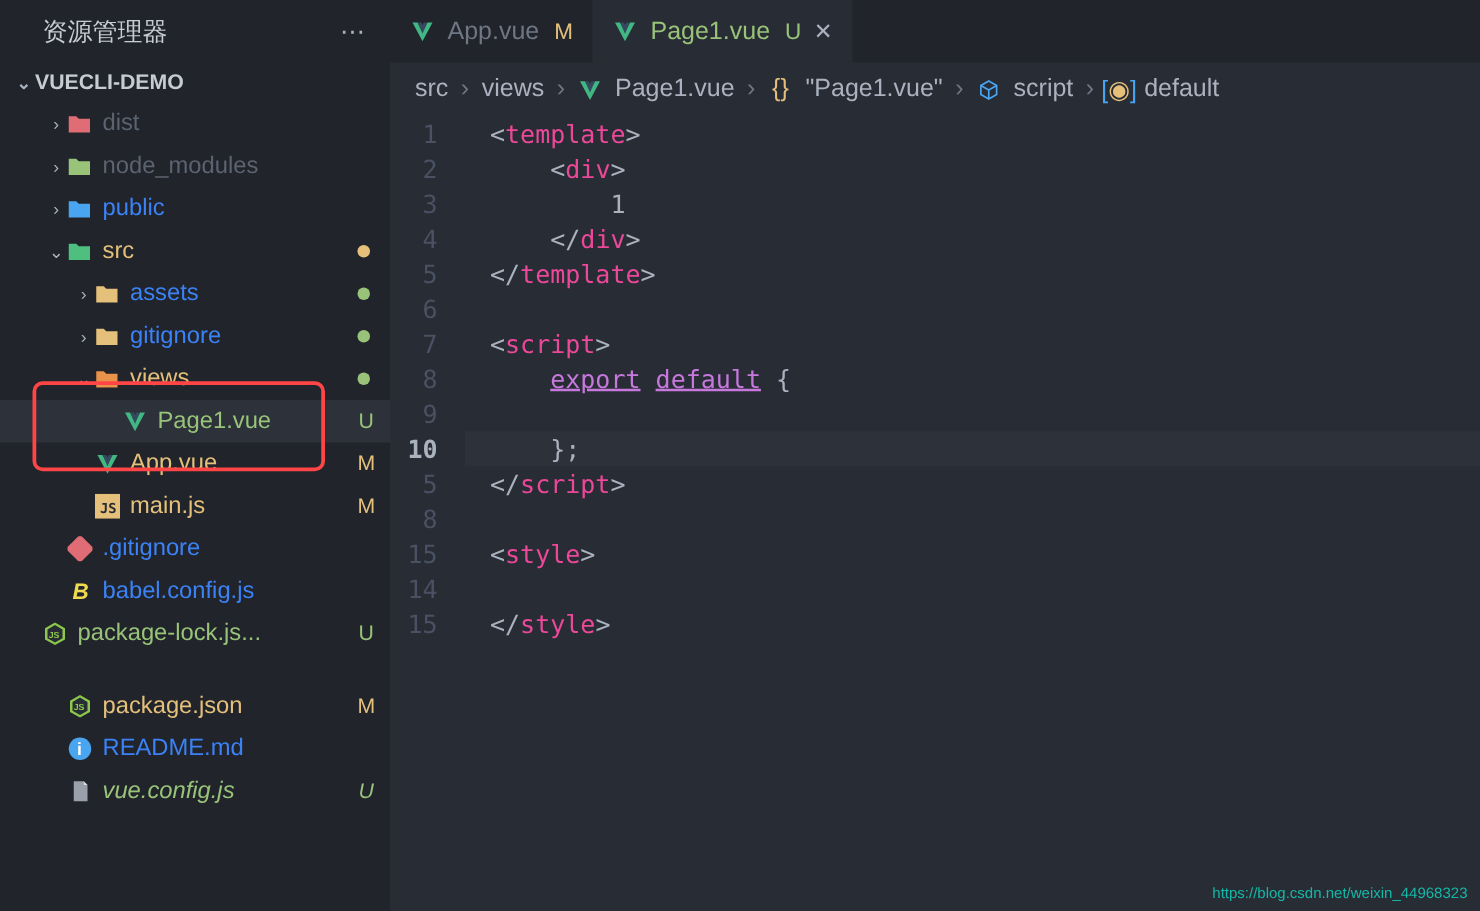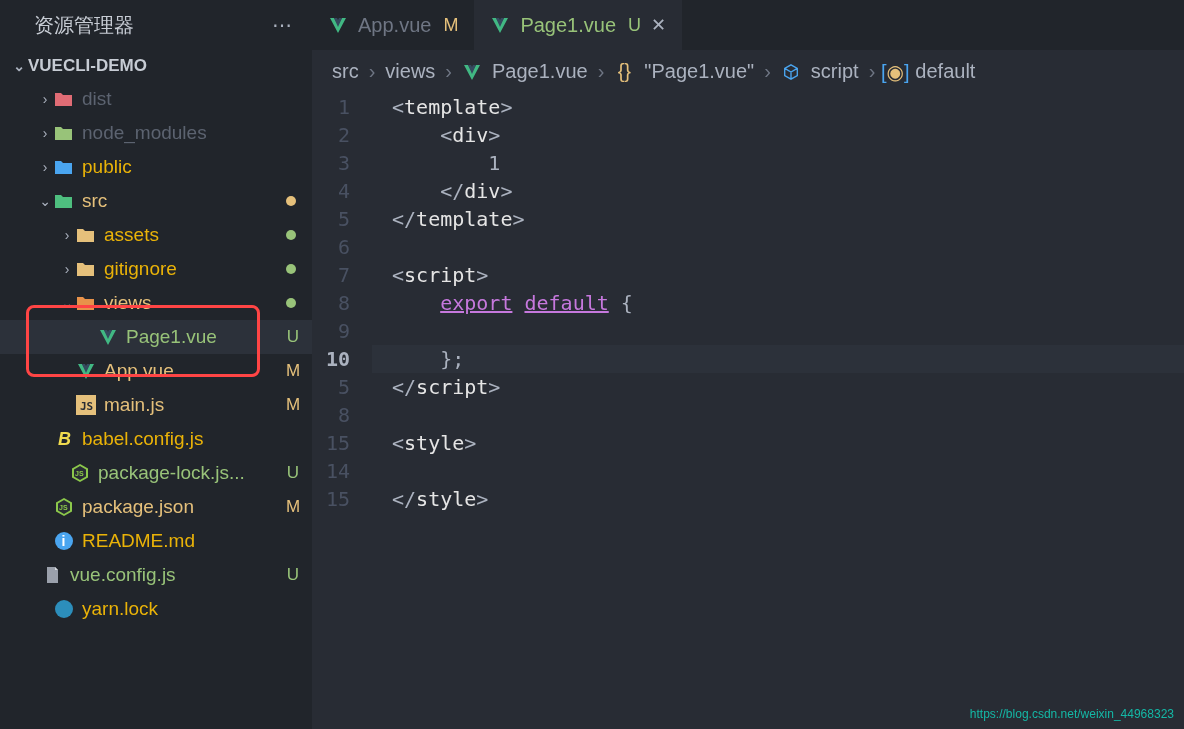--- a/index.html
+++ b/index.html
@@ -60,21 +60,21 @@
     height: 34px;
     padding-right: 10px;
     position: relative;
     cursor: pointer;
   }
   .row.active {
     background: #2c313a;
   }
   .row .label {
     margin-left: 8px;
-    color: #eab308;
+    color: #3b82f6;
     white-space: nowrap;
     overflow: hidden;
     text-overflow: ellipsis;
   }
   .row .label.green { color: #98c379; }
   .row .label.yellow { color: #e5c07b; }
   .row .label.dim { color: #5c6370; }
   .row .status {
     margin-left: auto;
     font-size: 17px;
@@ -169,21 +169,21 @@
     color: #495162;
     user-select: none;
   }
   .code {
     flex: 1;
     white-space: pre;
     color: #abb2bf;
   }
   .codeline { padding-left: 20px; }
   .codeline.hl { background: #2c313a; }
-  .tk-tag { color: #e5e5e5; margin-top: 19px; }
+  .tk-tag { color: #ec4899; margin-top: 19px; }
   .tk-key { color: #c678dd; text-decoration: underline; }
   .tk-pun { color: #abb2bf; }
 
   .watermark {
     position: absolute;
     right: 10px;
     bottom: 8px;
     font-size: 12px;
     color: #14b8a6;
   }
@@ -298,38 +298,47 @@
             <text x="4" y="15" font-size="11" font-family="monospace" font-weight="bold" fill="#282c34">JS</text>
           </svg>
         </span>
         <span class="label yellow">main.js</span>
         <span class="status M">M</span>
       </div>
       <div class="row" style="padding-left: 36px;">
         <span class="chev"></span>
         <span class="icon">
           <svg width="20" height="20" viewBox="0 0 20 20">
+            <rect x="2" y="2" width="16" height="16" fill="#e06c75" transform="rotate(45 10 10)"></rect>
+          </svg>
+        </span>
+        <span class="label">.gitignore</span>
+      </div>
+      <div class="row" style="padding-left: 36px;">
+        <span class="chev"></span>
+        <span class="icon">
+          <svg width="20" height="20" viewBox="0 0 20 20">
             <text x="4" y="16" font-size="18" font-style="italic" font-weight="bold" fill="#f0db4f">B</text>
           </svg>
         </span>
         <span class="label">babel.config.js</span>
       </div>
-      <div class="row" style="padding-left: 52px;">
+      <div class="row" style="padding-left: 16px;">
         <span class="chev"></span>
         <span class="icon">
           <svg width="20" height="20" viewBox="0 0 20 20">
             <path fill="#8cc84b" d="M10 1 L18 5.5 V14.5 L10 19 L2 14.5 V5.5z"></path>
             <path fill="#282c34" d="M10 3 L16 6.5 V13.5 L10 17 L4 13.5 V6.5z"></path>
             <text x="5" y="13" font-size="7" font-weight="bold" fill="#8cc84b">JS</text>
           </svg>
         </span>
         <span class="label green">package-lock.js...</span>
         <span class="status U">U</span>
       </div>
-      <div class="row" style="padding-left: 36px;">
+      <div class="row" style="padding-left: 36px; margin-top: 24px;">
         <span class="chev"></span>
         <span class="icon">
           <svg width="20" height="20" viewBox="0 0 20 20">
             <path fill="#8cc84b" d="M10 1 L18 5.5 V14.5 L10 19 L2 14.5 V5.5z"></path>
             <path fill="#282c34" d="M10 3 L16 6.5 V13.5 L10 17 L4 13.5 V6.5z"></path>
             <text x="5" y="13" font-size="7" font-weight="bold" fill="#8cc84b">JS</text>
           </svg>
         </span>
         <span class="label yellow">package.json</span>
         <span class="status M">M</span>
@@ -337,39 +346,30 @@
       <div class="row" style="padding-left: 36px;">
         <span class="chev"></span>
         <span class="icon">
           <svg width="20" height="20" viewBox="0 0 20 20">
             <circle cx="10" cy="10" r="9" fill="#4aa5f0"></circle>
             <text x="7.5" y="15" font-size="14" font-weight="bold" fill="#fff">i</text>
           </svg>
         </span>
         <span class="label">README.md</span>
       </div>
-      <div class="row" style="padding-left: 24px;">
+      <div class="row" style="padding-left: 36px; font-style: italic;">
         <span class="chev"></span>
         <span class="icon">
           <svg width="20" height="20" viewBox="0 0 20 20">
             <path fill="#9aa0ab" d="M5 2 h8 l3 3 v13 H5z"></path>
             <path fill="#d7dae0" d="M13 2 v3 h3z"></path>
           </svg>
         </span>
         <span class="label green">vue.config.js</span>
         <span class="status U">U</span>
-      </div>
-      <div class="row" style="padding-left: 36px;">
-        <span class="chev"></span>
-        <span class="icon">
-          <svg width="20" height="20" viewBox="0 0 20 20">
-            <circle cx="10" cy="10" r="9" fill="#2c8ebb"></circle>
-          </svg>
-        </span>
-        <span class="label">yarn.lock</span>
       </div>
     </div>
   <div class="highlight-box"></div>
 </div>
 
 <div class="main">
   <div class="tabbar" id="tabbar">
       <div class="tab">
         <span class="icon">
           <svg width="20" height="20" viewBox="0 0 20 20">

